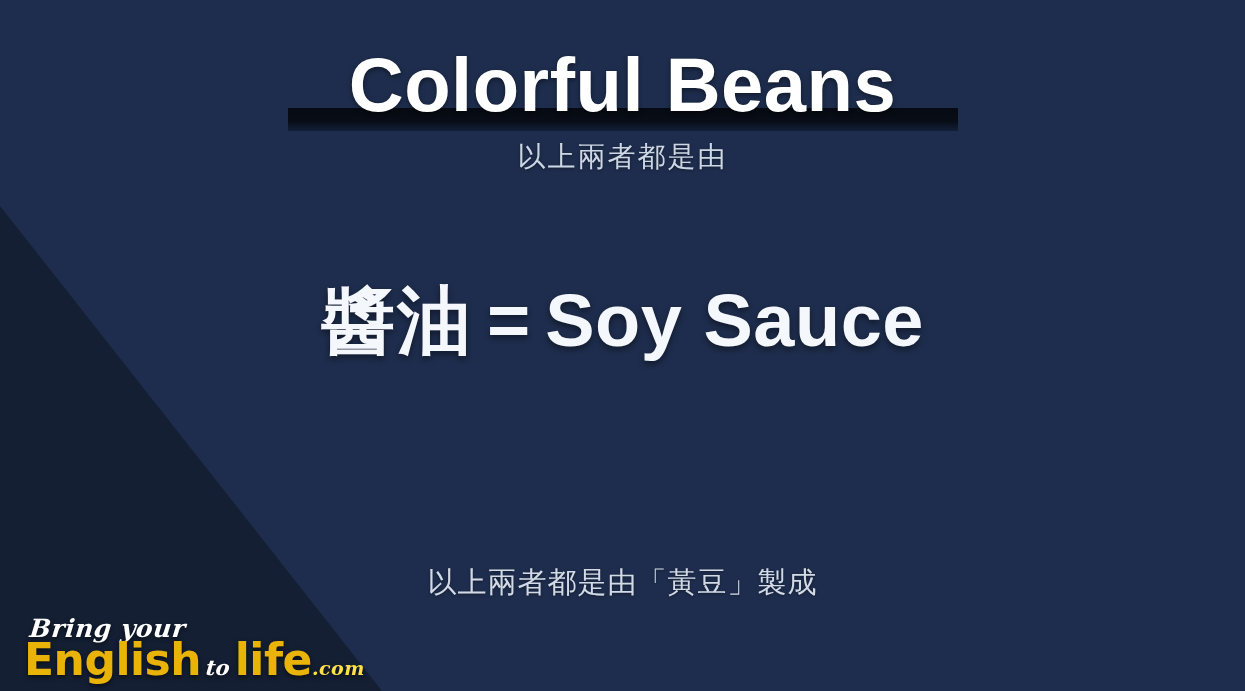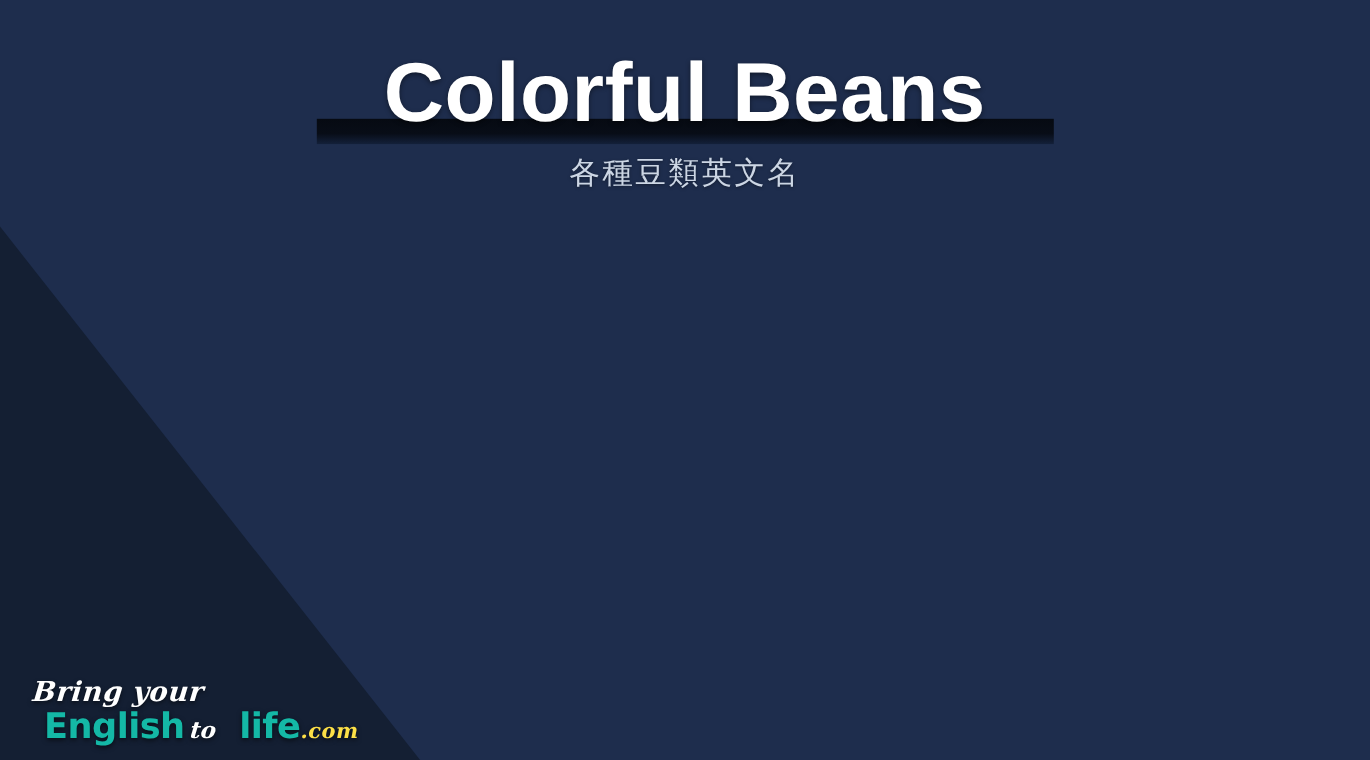--- a/index.html
+++ b/index.html
@@ -133,26 +133,25 @@
   #brand-main {
     position: absolute;
     left: 2px;
     top: 28px;
     white-space: nowrap;
     text-shadow: 0 2px 5px rgba(0,0,0,0.6);
   }
   .brand-word {
     font-family: "DejaVu Sans", sans-serif;
     font-weight: bold;
-    font-size: 32px;
+    font-size: 44px;
     line-height: 46px;
     letter-spacing: -0.5px;
-    color: #14b8a6;
+    color: #eab308;
     vertical-align: baseline;
-    margin-left: 16px;
   }
   .brand-to {
     font-family: "DejaVu Serif", serif;
     font-style: italic;
     font-weight: bold;
     font-size: 21px;
     color: #ffffff;
     padding: 0 5px;
     vertical-align: baseline;
     transform: skewX(-6deg);
@@ -173,29 +172,33 @@
 
 <div id="slide">
 
   <svg id="bg-wedge" viewBox="0 0 1245 691" preserveAspectRatio="none">
     <polygon points="0,206 382,691 0,691" fill="#141f33"></polygon>
   </svg>
 
   <div id="title-block">
     <div id="title-bar"></div>
     <span id="page-title">Colorful Beans</span>
-    <div id="subtitle">各種豆類英文名</div>
+    <div id="subtitle">以上兩者都是由</div>
   </div>
 
   <div id="main-lines">
 
+    <div class="translation-line">
+      <span class="term-cn">醬油</span><span class="equals">=</span><span class="term-en">Soy Sauce</span>
+    </div>
 
 
   </div>
 
+  <div id="footnote">以上兩者都是由「黃豆」製成</div>
 
   <div id="brand-logo">
     <div id="brand-script">Bring your</div>
     <div id="brand-main">
       <span class="brand-word">English</span><span class="brand-to">to</span><span class="brand-word">life</span><span class="brand-tld">.com</span>
     </div>
   </div>
 
 </div>
 

